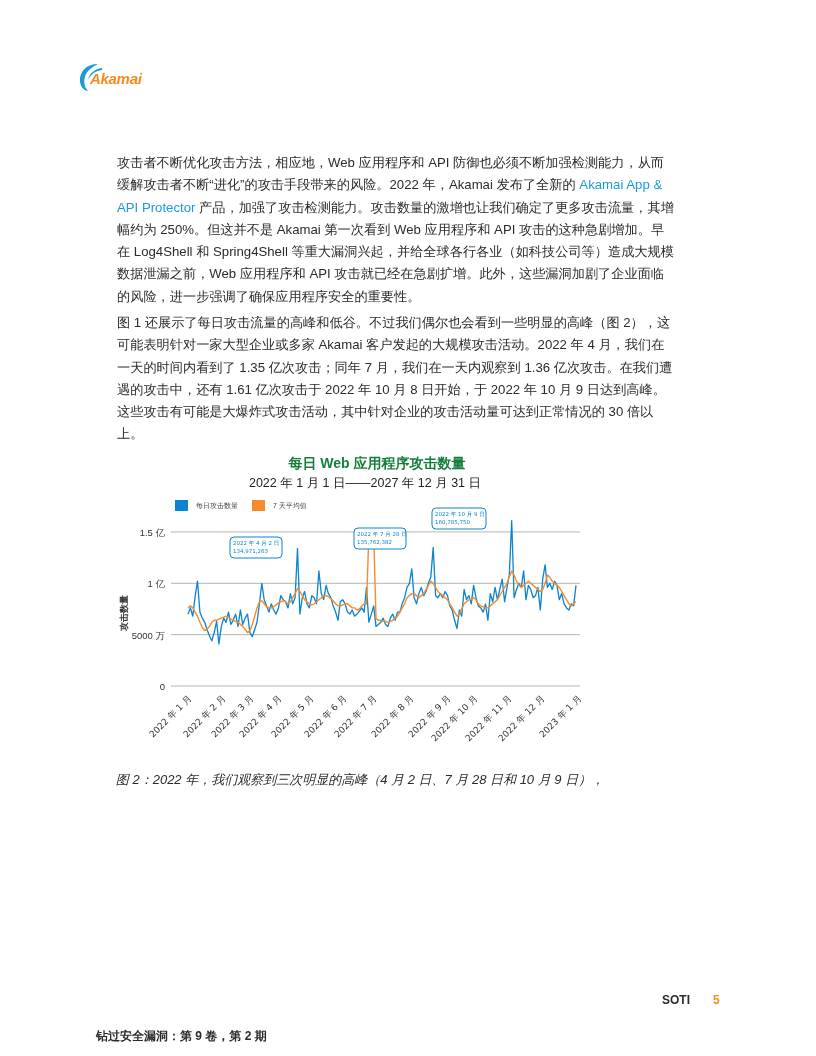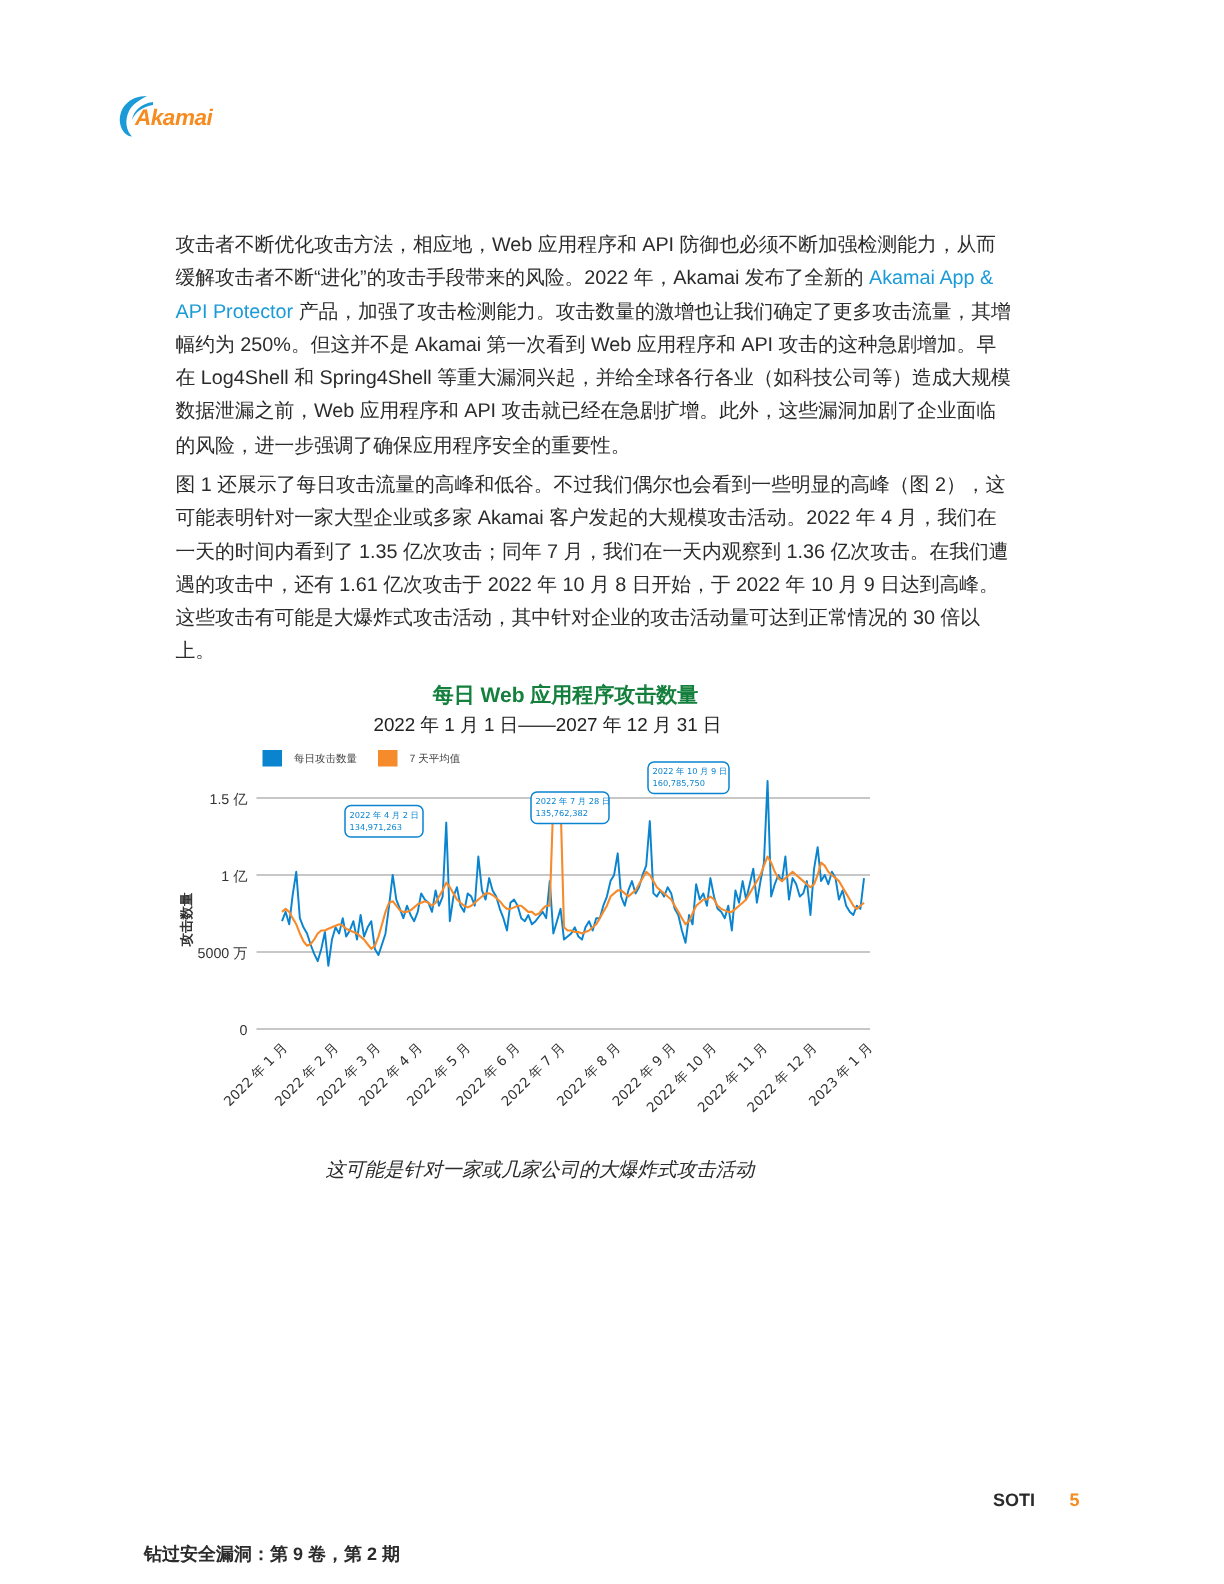--- a/index.html
+++ b/index.html
@@ -88,18 +88,18 @@
     <text x="133" y="48" font-size="5.5" fill="#0a84cf" font-family="DejaVu Sans, sans-serif">134,971,263</text>
     <rect x="254" y="23" width="52" height="21" rx="4" ry="4" fill="#fff" stroke="#0a84cf" stroke-width="1"></rect>
     <text x="257" y="31" font-size="5.5" fill="#0a84cf" font-family="DejaVu Sans, sans-serif">2022 年 7 月 28 日</text>
     <text x="257" y="39" font-size="5.5" fill="#0a84cf" font-family="DejaVu Sans, sans-serif">135,762,382</text>
     <rect x="332" y="3" width="54" height="21" rx="4" ry="4" fill="#fff" stroke="#0a84cf" stroke-width="1"></rect>
     <text x="335" y="11" font-size="5.5" fill="#0a84cf" font-family="DejaVu Sans, sans-serif">2022 年 10 月 9 日</text>
     <text x="335" y="19" font-size="5.5" fill="#0a84cf" font-family="DejaVu Sans, sans-serif">160,785,750</text>
   </svg>
 
 <div class="caption">
-  <div>这可能是针对一家或几家公司的大爆炸式攻击活动</div>
+  <div>图 2：2022 年，我们观察到三次明显的高峰（4 月 2 日、7 月 28 日和 10 月 9 日），</div>
 </div>
 
 <div class="footer-left">钻过安全漏洞：第 9 卷，第 2 期</div>
 <div class="footer-soti">SOTI</div>
 <div class="footer-page">5</div>
 
 </body></html>

